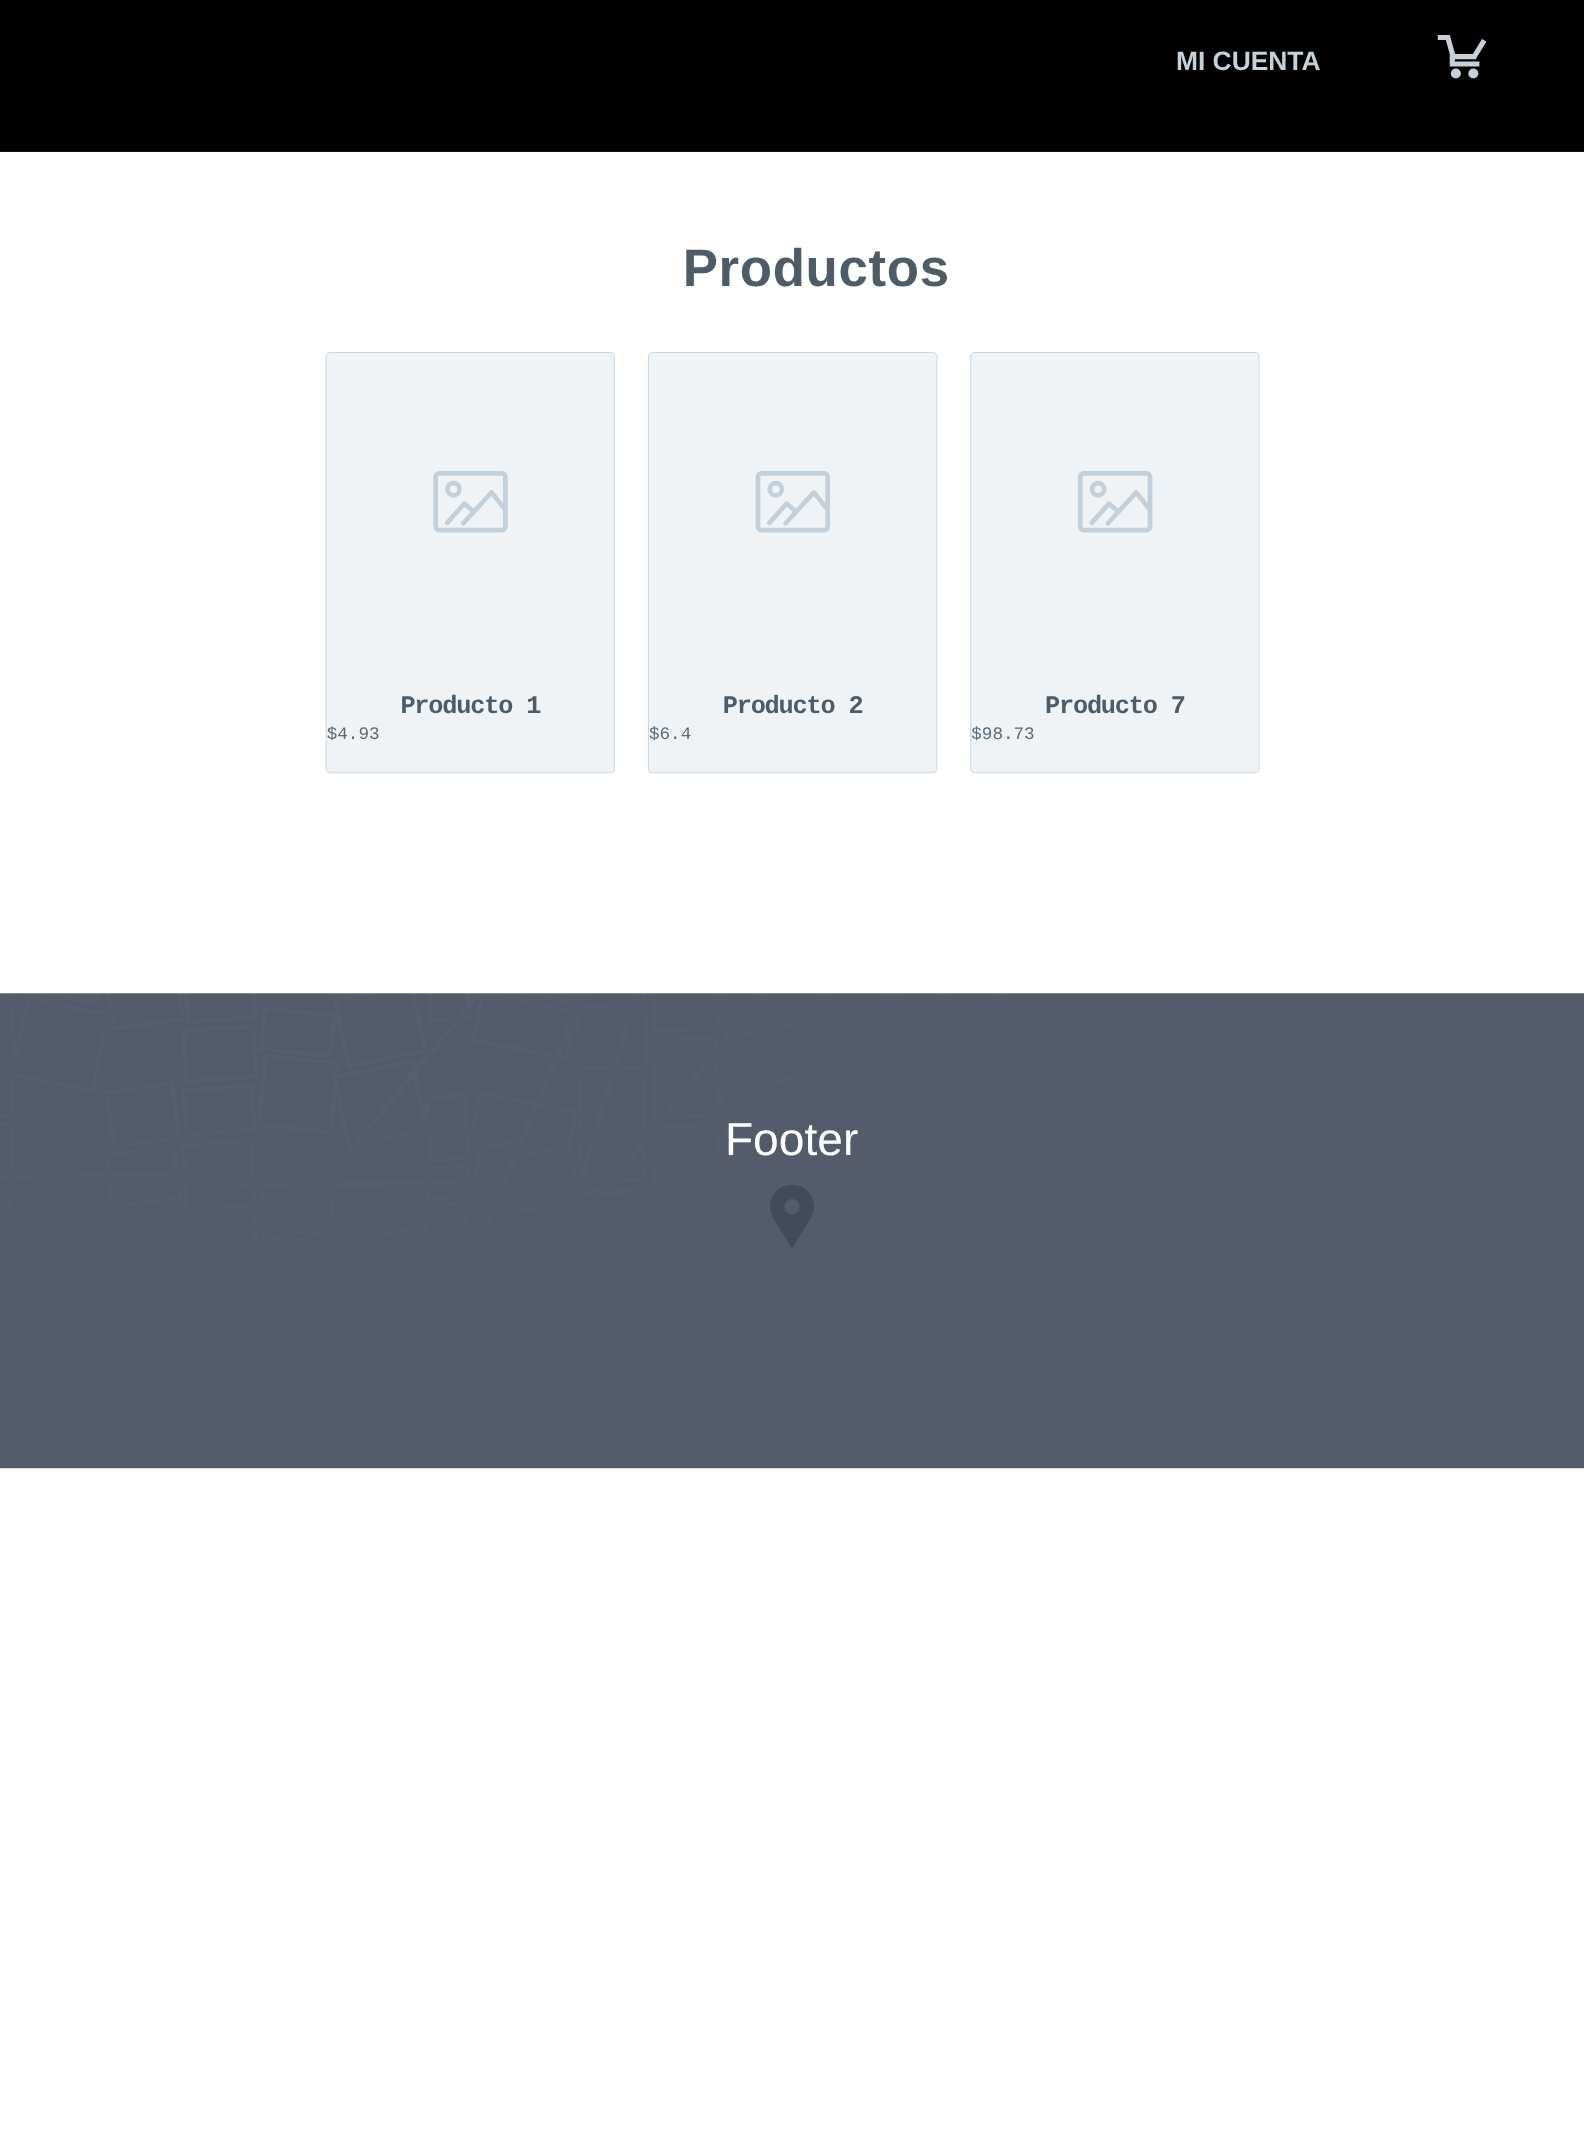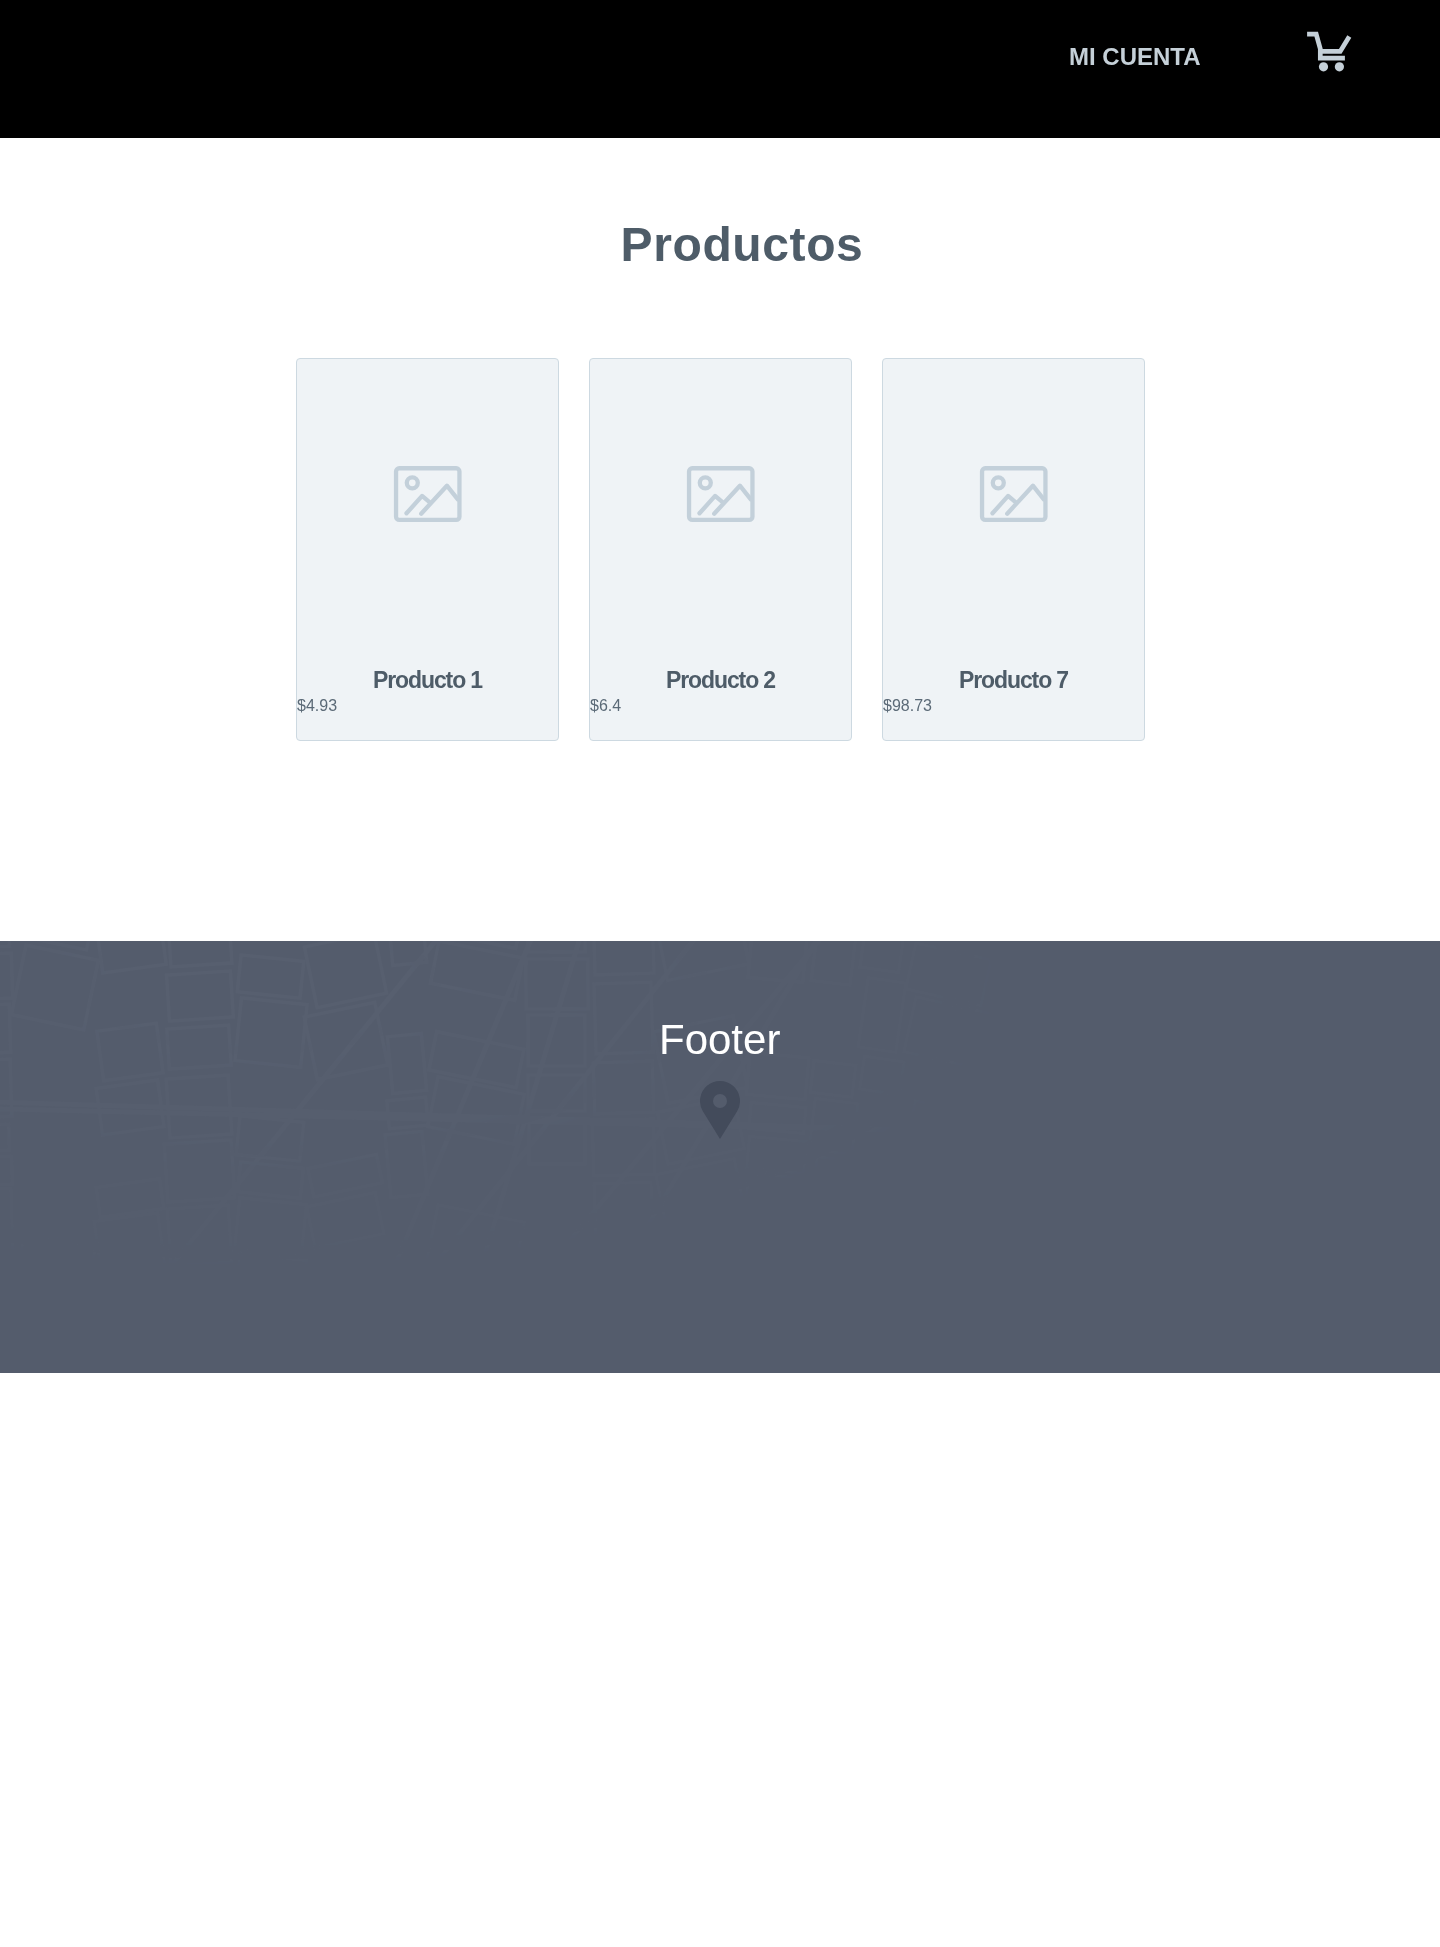--- a/index.html
+++ b/index.html
@@ -16,28 +16,28 @@
 .cart-btn{position:absolute;left:1303px;top:28px;display:block;line-height:0;}
 
 
 .hero{background:#eff3f6;height:550px;width:1425px;position:relative;overflow:hidden;border-top:2px solid #fff;border-right:1px solid #fff;}
 .hero-title{position:absolute;left:149px;top:40px;font-family:"DejaVu Sans",sans-serif;font-size:62px;font-weight:400;color:#4e5c68;letter-spacing:0px;}
 .hero-img{position:absolute;left:0;top:0;width:1424px;height:548px;}
 
 
 .products{padding-top:79px;padding-bottom:200px;background:#fff;}
 .section-title{text-align:center;font-size:48px;font-weight:bold;color:#4e5c68;letter-spacing:0.6px;padding-left:44px;}
-.grid{display:flex;justify-content:center;gap:30px;margin-top:86px;}
+.grid{display:flex;justify-content:center;gap:30px;margin-top:48px;font-family:Liberation Mono, monospace;}
 .card{width:263px;height:383px;background:#eff3f6;border:1px solid #cdd9e1;border-radius:4px;position:relative;}
 .card-img{position:absolute;left:50%;margin-left:-35px;top:105px;}
 .card-name{position:absolute;left:0;right:0;text-align:center;top:310px;font-size:23px;line-height:23px;font-weight:bold;color:#4e5c68;letter-spacing:-1.1px;}
 .card-price{position:absolute;left:0;right:0;text-align:left;top:339px;font-size:16px;line-height:16px;color:#5b6a77;}
 
 
-.footer{background:#545c6c;position:relative;overflow:hidden;min-height:432px;display:flex;flex-direction:column;align-items:center;padding-top:75px;}
+.footer{background:#545c6c;position:relative;overflow:hidden;min-height:432px;display:flex;flex-direction:column;align-items:center;padding-top:109px;}
 .footer-title{color:#fff;font-size:42px;font-weight:400;}
 .pin{margin-top:17px;position:relative;display:block;}
 .footer-map{position:absolute;left:0;top:0;width:1440px;height:440px;opacity:.035;-webkit-mask-image:radial-gradient(88% 110% at 18% 10%, #000 0%, rgba(0,0,0,.55) 32%, rgba(0,0,0,.18) 58%, rgba(0,0,0,.04) 80%, transparent 100%);mask-image:radial-gradient(88% 110% at 18% 10%, #000 0%, rgba(0,0,0,.55) 32%, rgba(0,0,0,.18) 58%, rgba(0,0,0,.04) 80%, transparent 100%);}
 .footer-title{position:relative;}
 </style>
 </head>
 <body>
 
 <div class="masthead">
 <div class="topbar">

